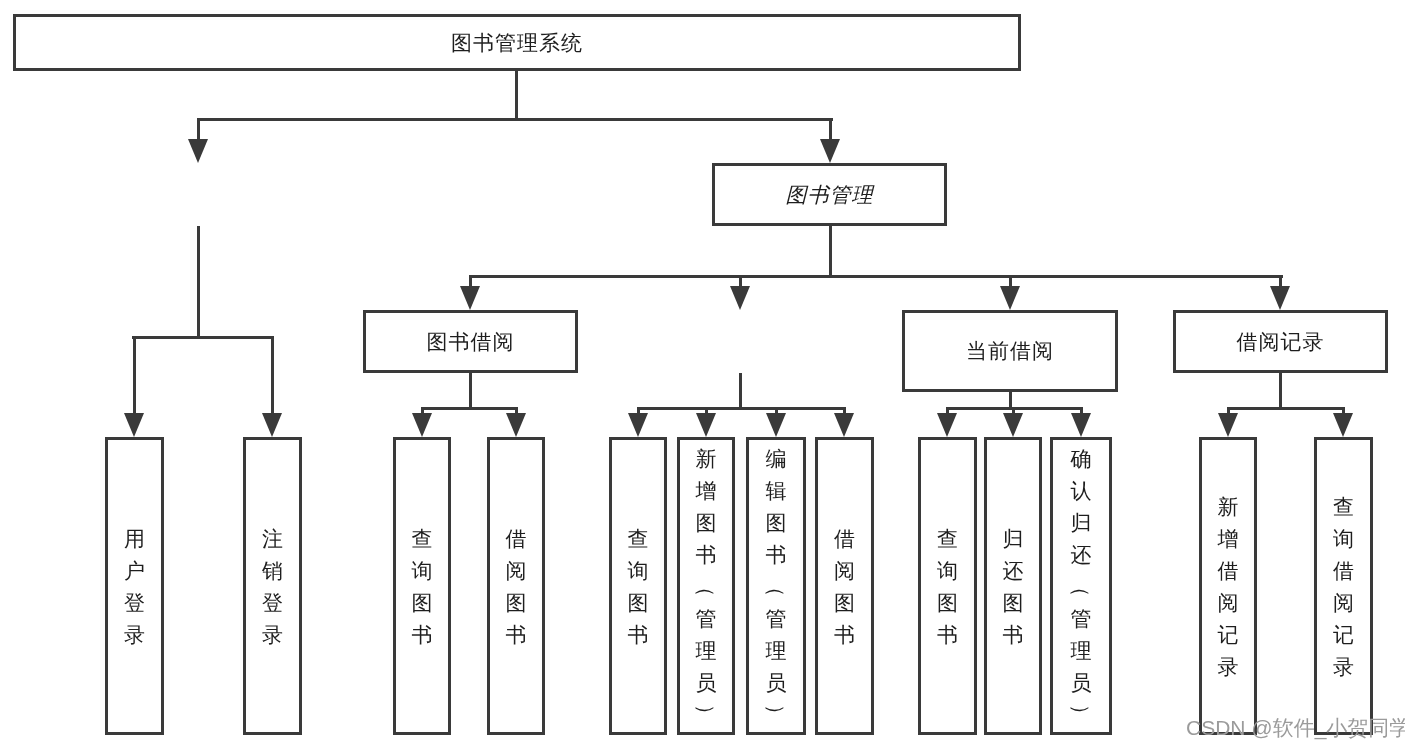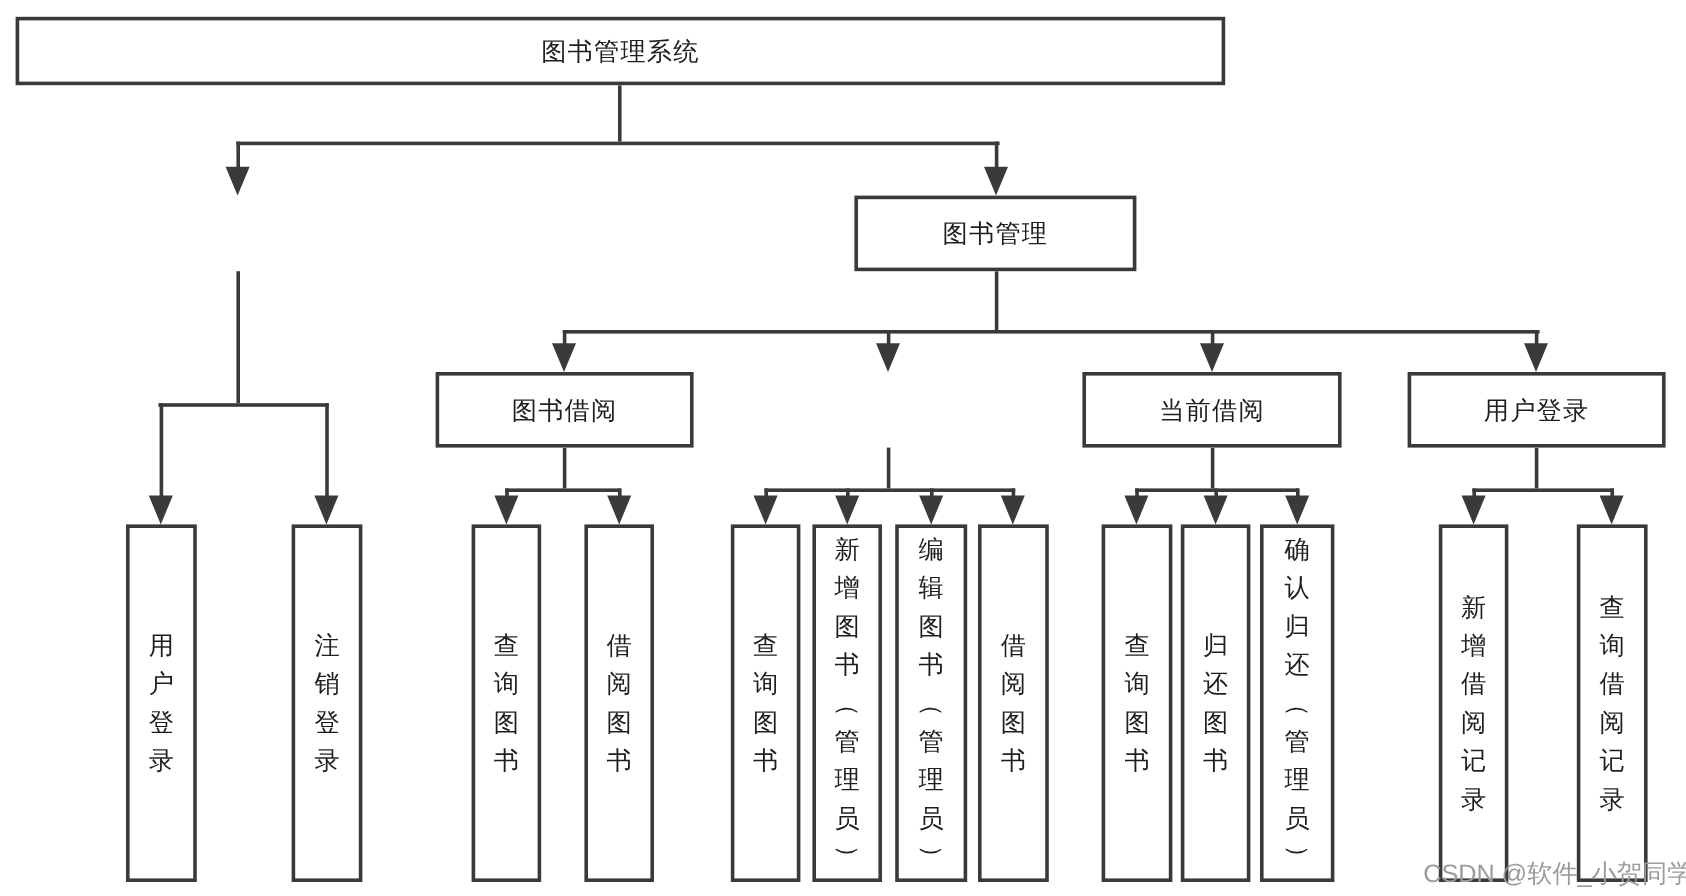--- a/index.html
+++ b/index.html
@@ -44,32 +44,32 @@
 </style>
 </head>
 <body>
 
 <div class="canvas">
 
   <div class="box" style="left:13px;top:14px;width:1008px;height:57px;">
     <span>图书管理系统</span>
   </div>
 
-  <div class="box" style="left:712px;top:163px;width:235px;height:63px;">
+  <div class="box" style="left:712px;top:163px;width:235px;height:63px;font-style:italic;">
     <span>图书管理</span>
   </div>
 
   <div class="box" style="left:363px;top:310px;width:215px;height:63px;">
     <span>图书借阅</span>
   </div>
-  <div class="box" style="left:902px;top:310px;width:216px;height:63px;">
+  <div class="box" style="left:902px;top:310px;width:216px;height:82px;">
     <span>当前借阅</span>
   </div>
   <div class="box" style="left:1173px;top:310px;width:215px;height:63px;">
-    <span>用户登录</span>
+    <span>借阅记录</span>
   </div>
 
   <div class="box vbox" style="left:105px;top:437px;width:59px;height:298px;">
     <span class="vtext">
         <span>用</span>
         <span>户</span>
         <span>登</span>
         <span>录</span>
       </span>
   </div>

